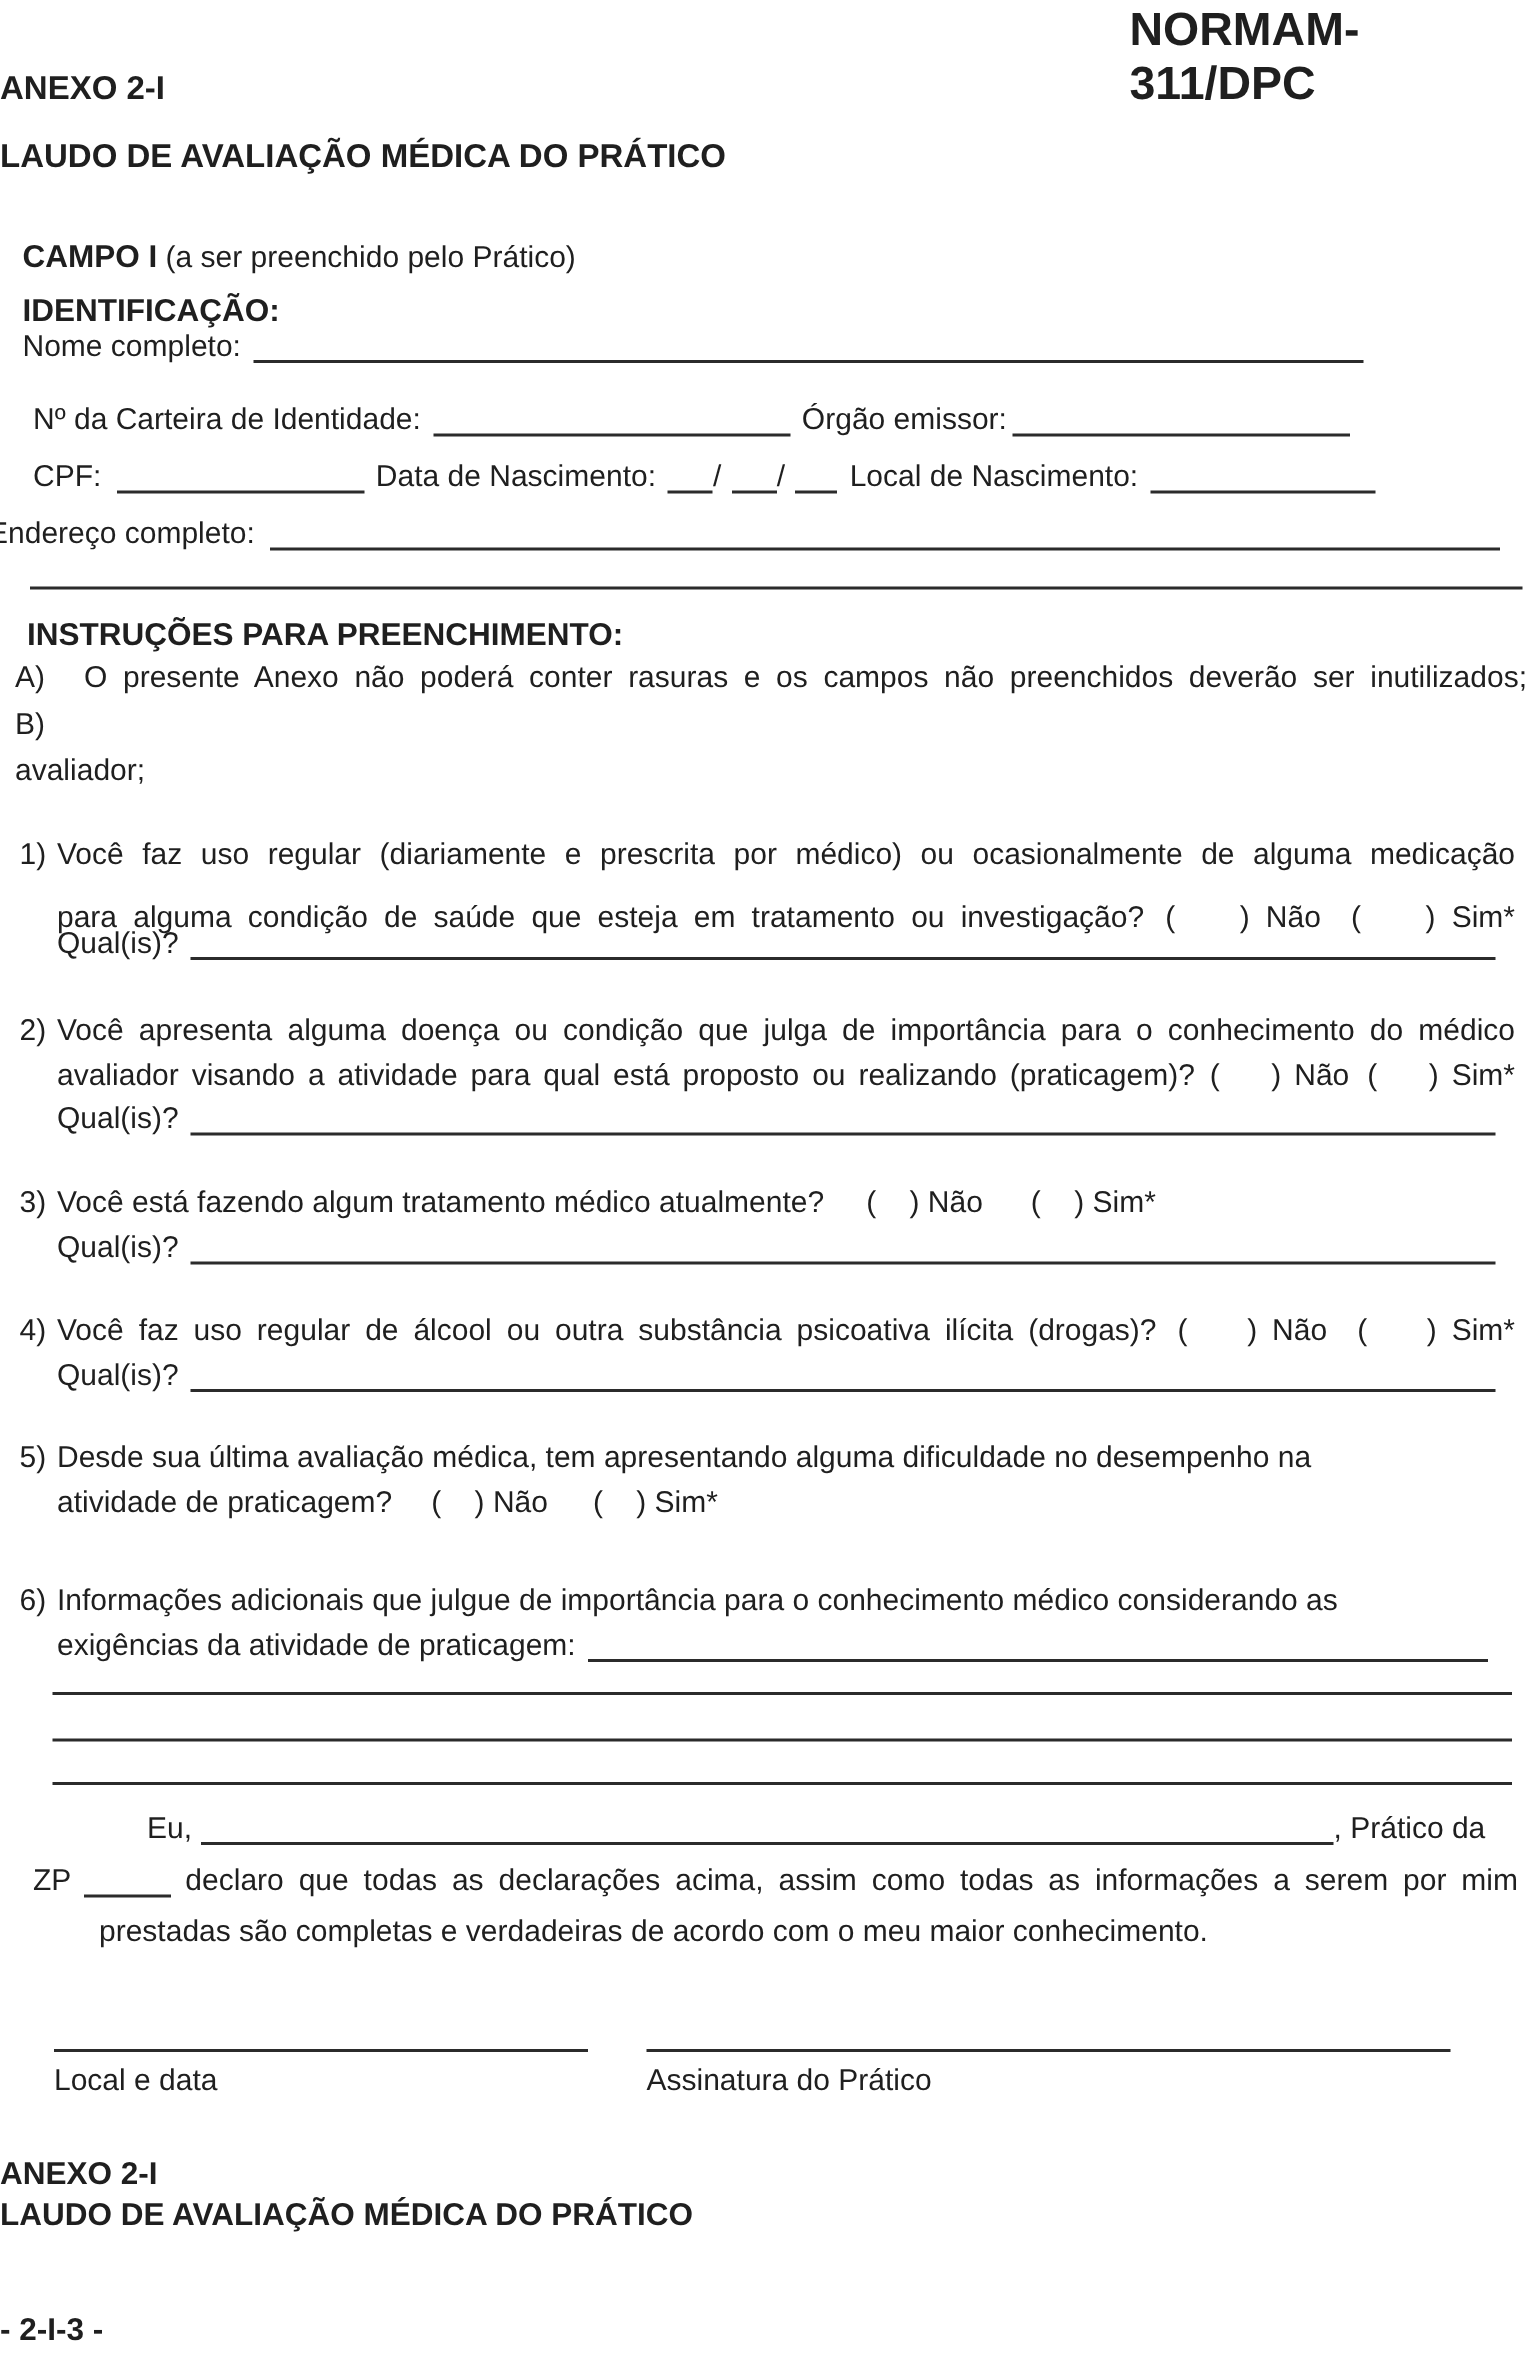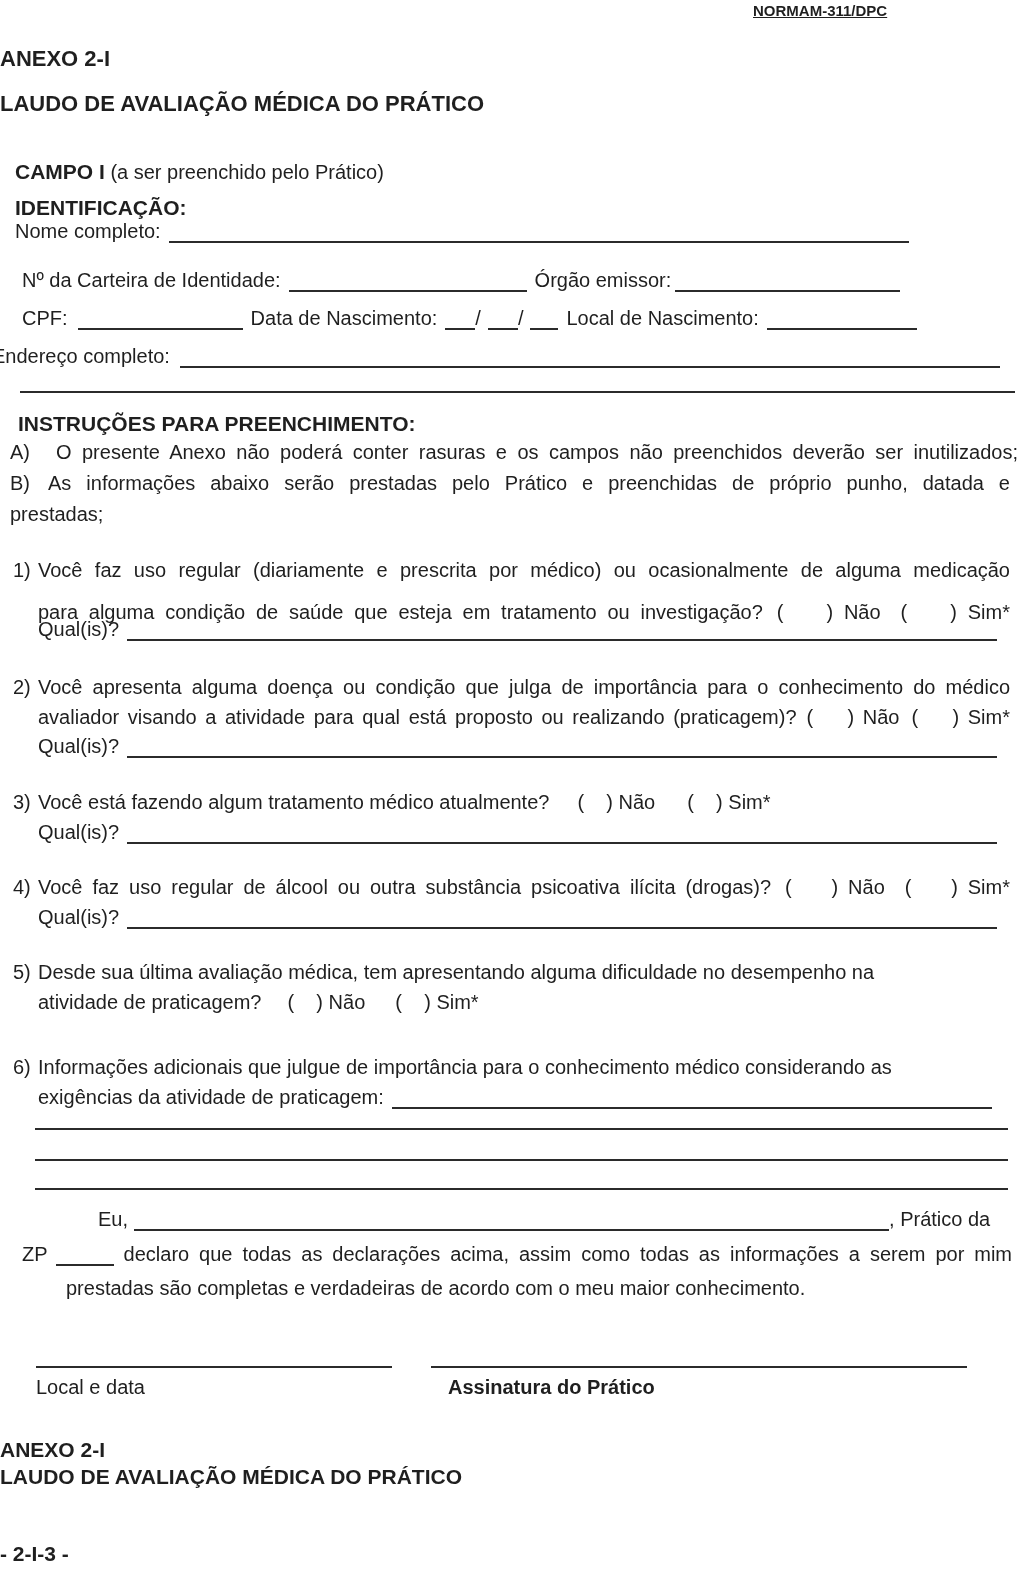--- a/index.html
+++ b/index.html
@@ -22,21 +22,21 @@
   .b{
     display:inline-block;
     height:14px;
     border-bottom:2px solid #2b2b2b;
     vertical-align:-5px;
   }
   
   .hr{position:absolute;height:0;border-bottom:2px solid #2b2b2b;}
   .h21{font-size:21px;}
   .h22{font-size:22px;}
-  .h23{font-size:15px;text-decoration:underline;}
+  .h23{font-size:31px;}
 </style>
 </head>
 <body>
 
 <div class="page">
 
   <div class="ln bd h23" style="top:2px;left:753px;">NORMAM-311/DPC</div>
   <div class="ln bd h22 ctr" style="top:46px;left:0;width:950px;">ANEXO 2-I</div>
   <div class="ln bd h22 ctr" style="top:91px;left:0;width:1024px;">LAUDO DE AVALIAÇÃO MÉDICA DO PRÁTICO</div>
 
@@ -62,22 +62,21 @@
   </div>
 
   <div class="hr" style="top:391px;left:20px;width:995px;"></div>
 
   <div class="ln bd h21" style="top:412px;left:18px;">INSTRUÇÕES PARA PREENCHIMENTO:</div>
 
   <div class="ln" style="top:441px;left:10px;">A)</div>
   <div class="ln just" style="top:441px;left:56px;width:962px;">O presente Anexo não poderá conter rasuras e os campos não preenchidos deverão ser inutilizados;</div>
 
   <div class="ln" style="top:472px;left:10px;">B)</div>
-  <div class="ln just" style="top:472px;left:48px;width:962px;">As informações abaixo serão prestadas pelo Prático e preenchidas de próprio punho, datada e</div>
-  <div class="ln" style="top:503px;left:10px;">prestadas;</div>
+  <div class="ln" style="top:503px;left:10px;">avaliador;</div>
 
   <div class="ln" style="top:559px;left:13px;">1)</div>
   <div class="ln just" style="top:559px;left:38px;width:972px;">Você faz uso regular (diariamente e prescrita por médico) ou ocasionalmente de alguma medicação</div>
   <div class="ln just" style="top:589px;left:38px;width:972px;margin-top:12px;">
     <span>para alguma condição de saúde que esteja em tratamento ou investigação?</span><span class="pre" style="margin-left:14px;">(    ) Não</span><span class="pre" style="margin-left:20px;">(    ) Sim*</span>
   </div>
   <div class="ln" style="top:618px;left:38px;">
     <span>Qual(is)?</span><span class="b" style="width:870px;margin-left:8px;"></span>
   </div>
 
@@ -126,19 +125,19 @@
     <span>Eu,</span><span class="b" style="width:755px;margin-left:6px;"></span><span>, Prático da</span>
   </div>
   <div class="ln just" style="top:1243px;left:22px;width:990px;">
     <span>ZP</span><span class="b" style="width:58px;margin-left:8px;margin-right:10px;"></span><span>declaro que todas as declarações acima, assim como todas as informações a serem por mim</span>
   </div>
   <div class="ln" style="top:1277px;left:22px;margin-left:44px;">prestadas são completas e verdadeiras de acordo com o meu maior conhecimento.</div>
 
   <div class="hr" style="top:1366px;left:36px;width:356px;"></div>
   <div class="hr" style="top:1366px;left:431px;width:536px;"></div>
   <div class="ln ctr" style="top:1376px;left:36px;width:356px;">Local e data</div>
-  <div class="ln ctr" style="top:1376px;left:448px;width:536px;font-weight:bold;">Assinatura do Prático</div>
+  <div class="ln ctr" style="top:1376px;left:431px;width:536px;">Assinatura do Prático</div>
 
   <div class="ln bd h21 ctr" style="top:1438px;left:0;width:1024px;">ANEXO 2-I</div>
   <div class="ln bd h21 ctr" style="top:1465px;left:0;width:1024px;">LAUDO DE AVALIAÇÃO MÉDICA DO PRÁTICO</div>
   <div class="ln bd h21 ctr" style="top:1542px;left:0;width:990px;">- 2-I-3 -</div>
 
 </div>
 
 </body></html>

